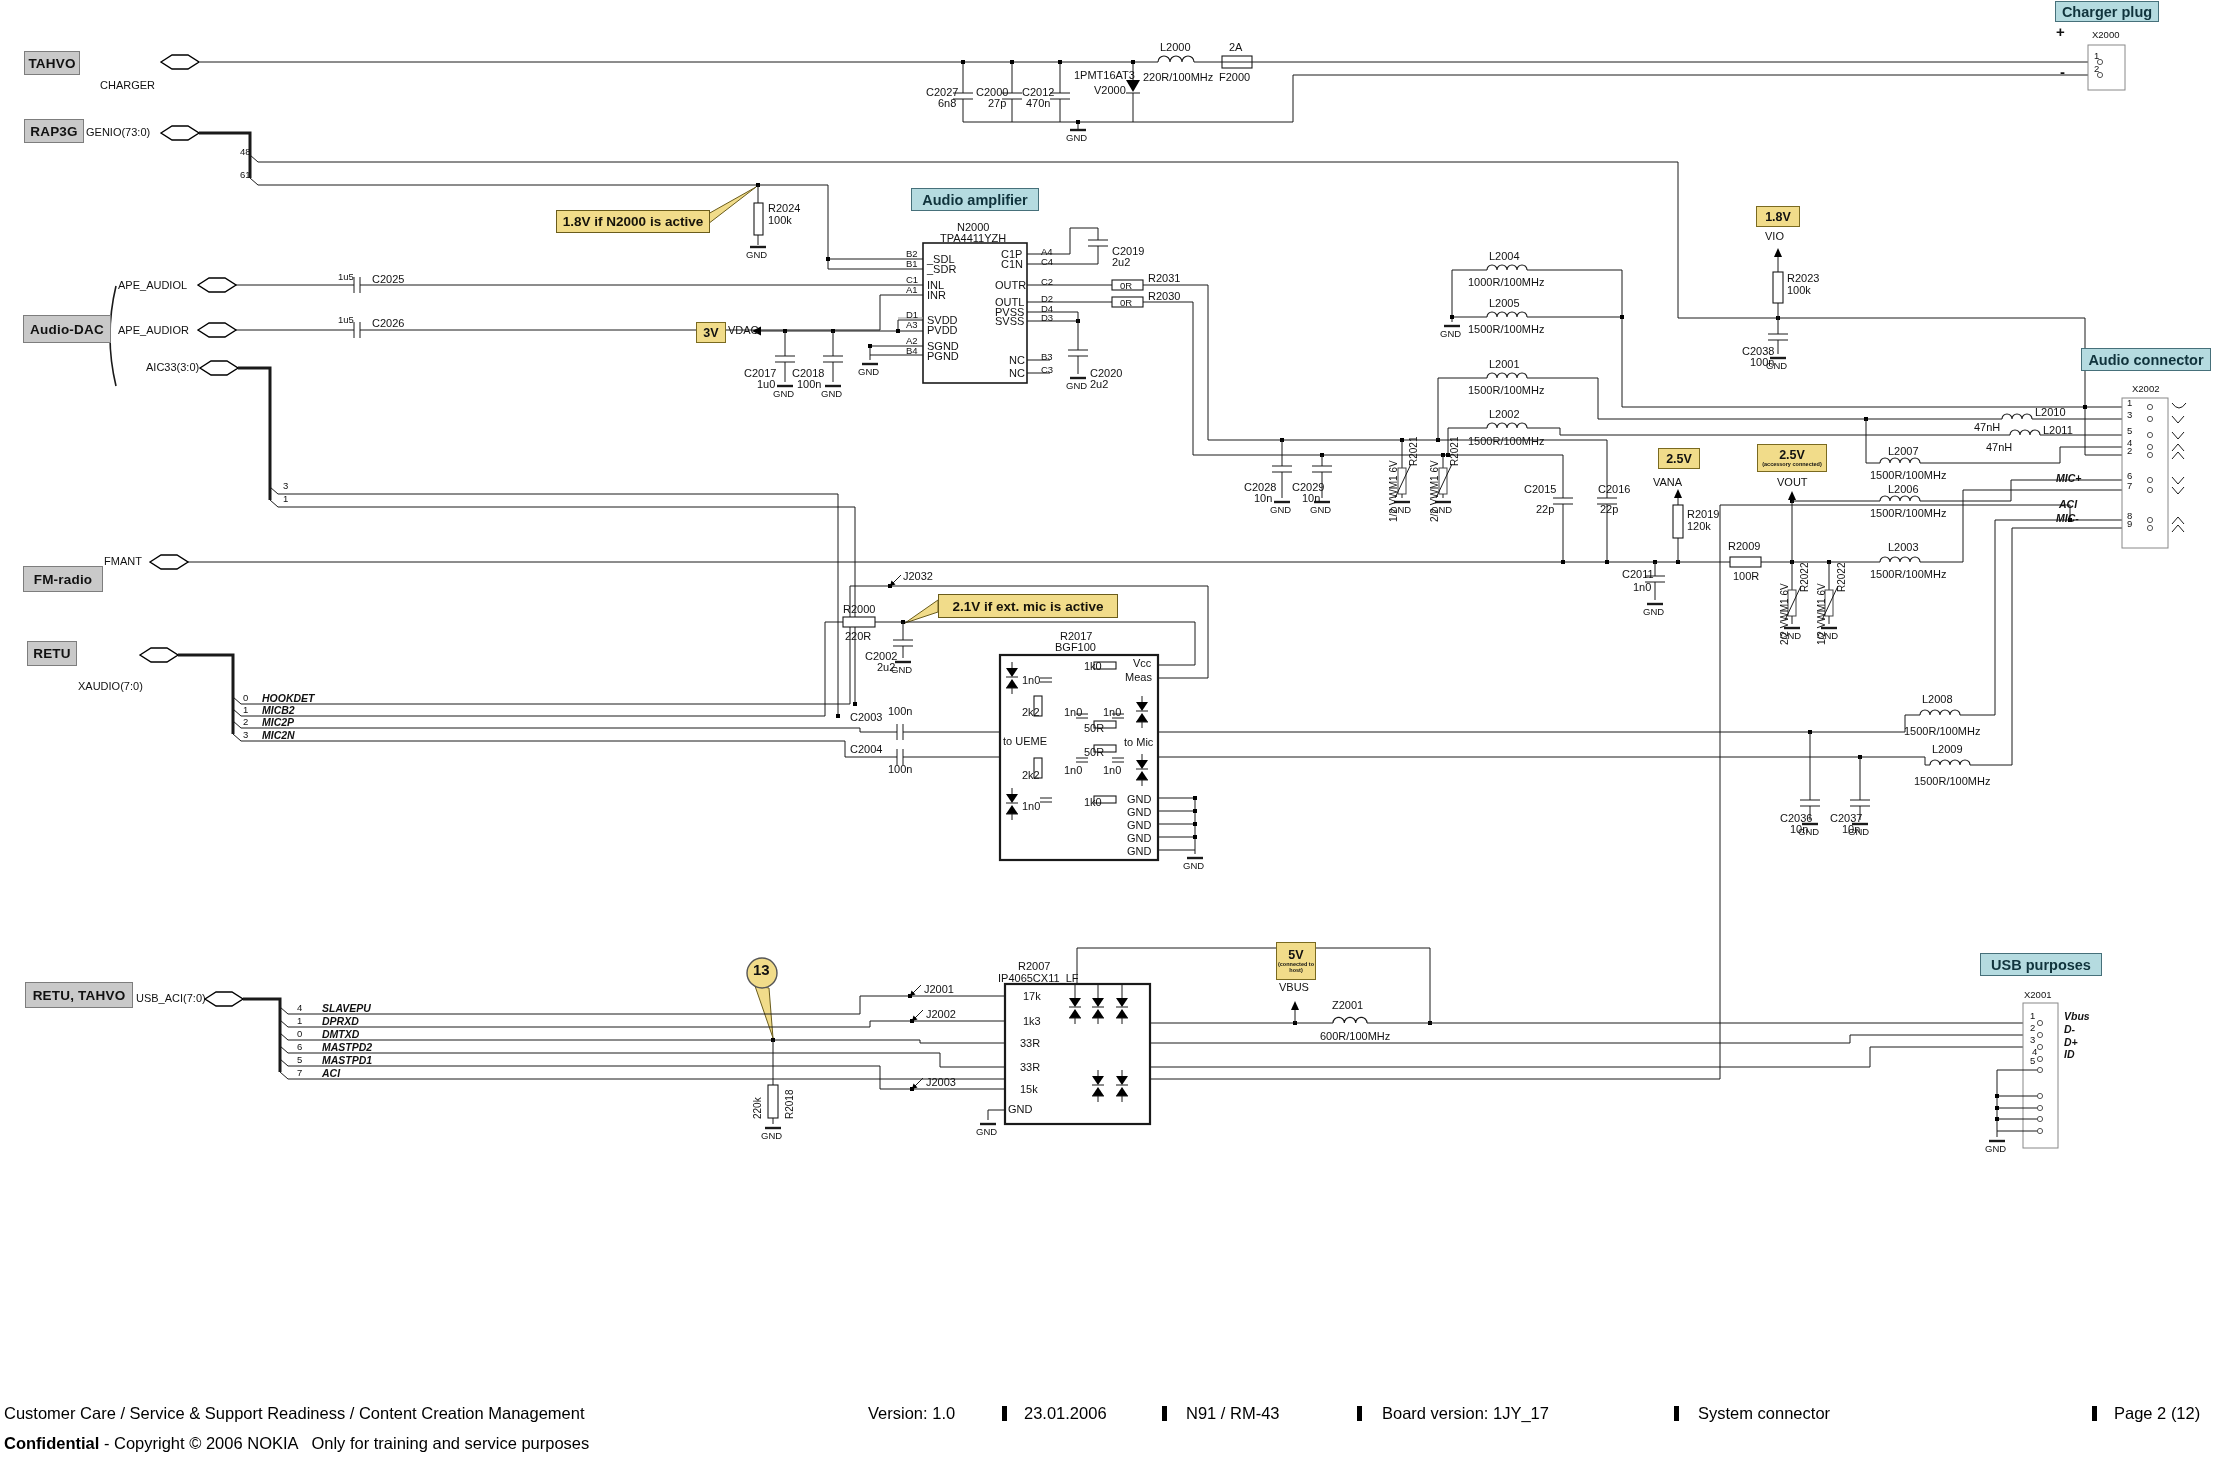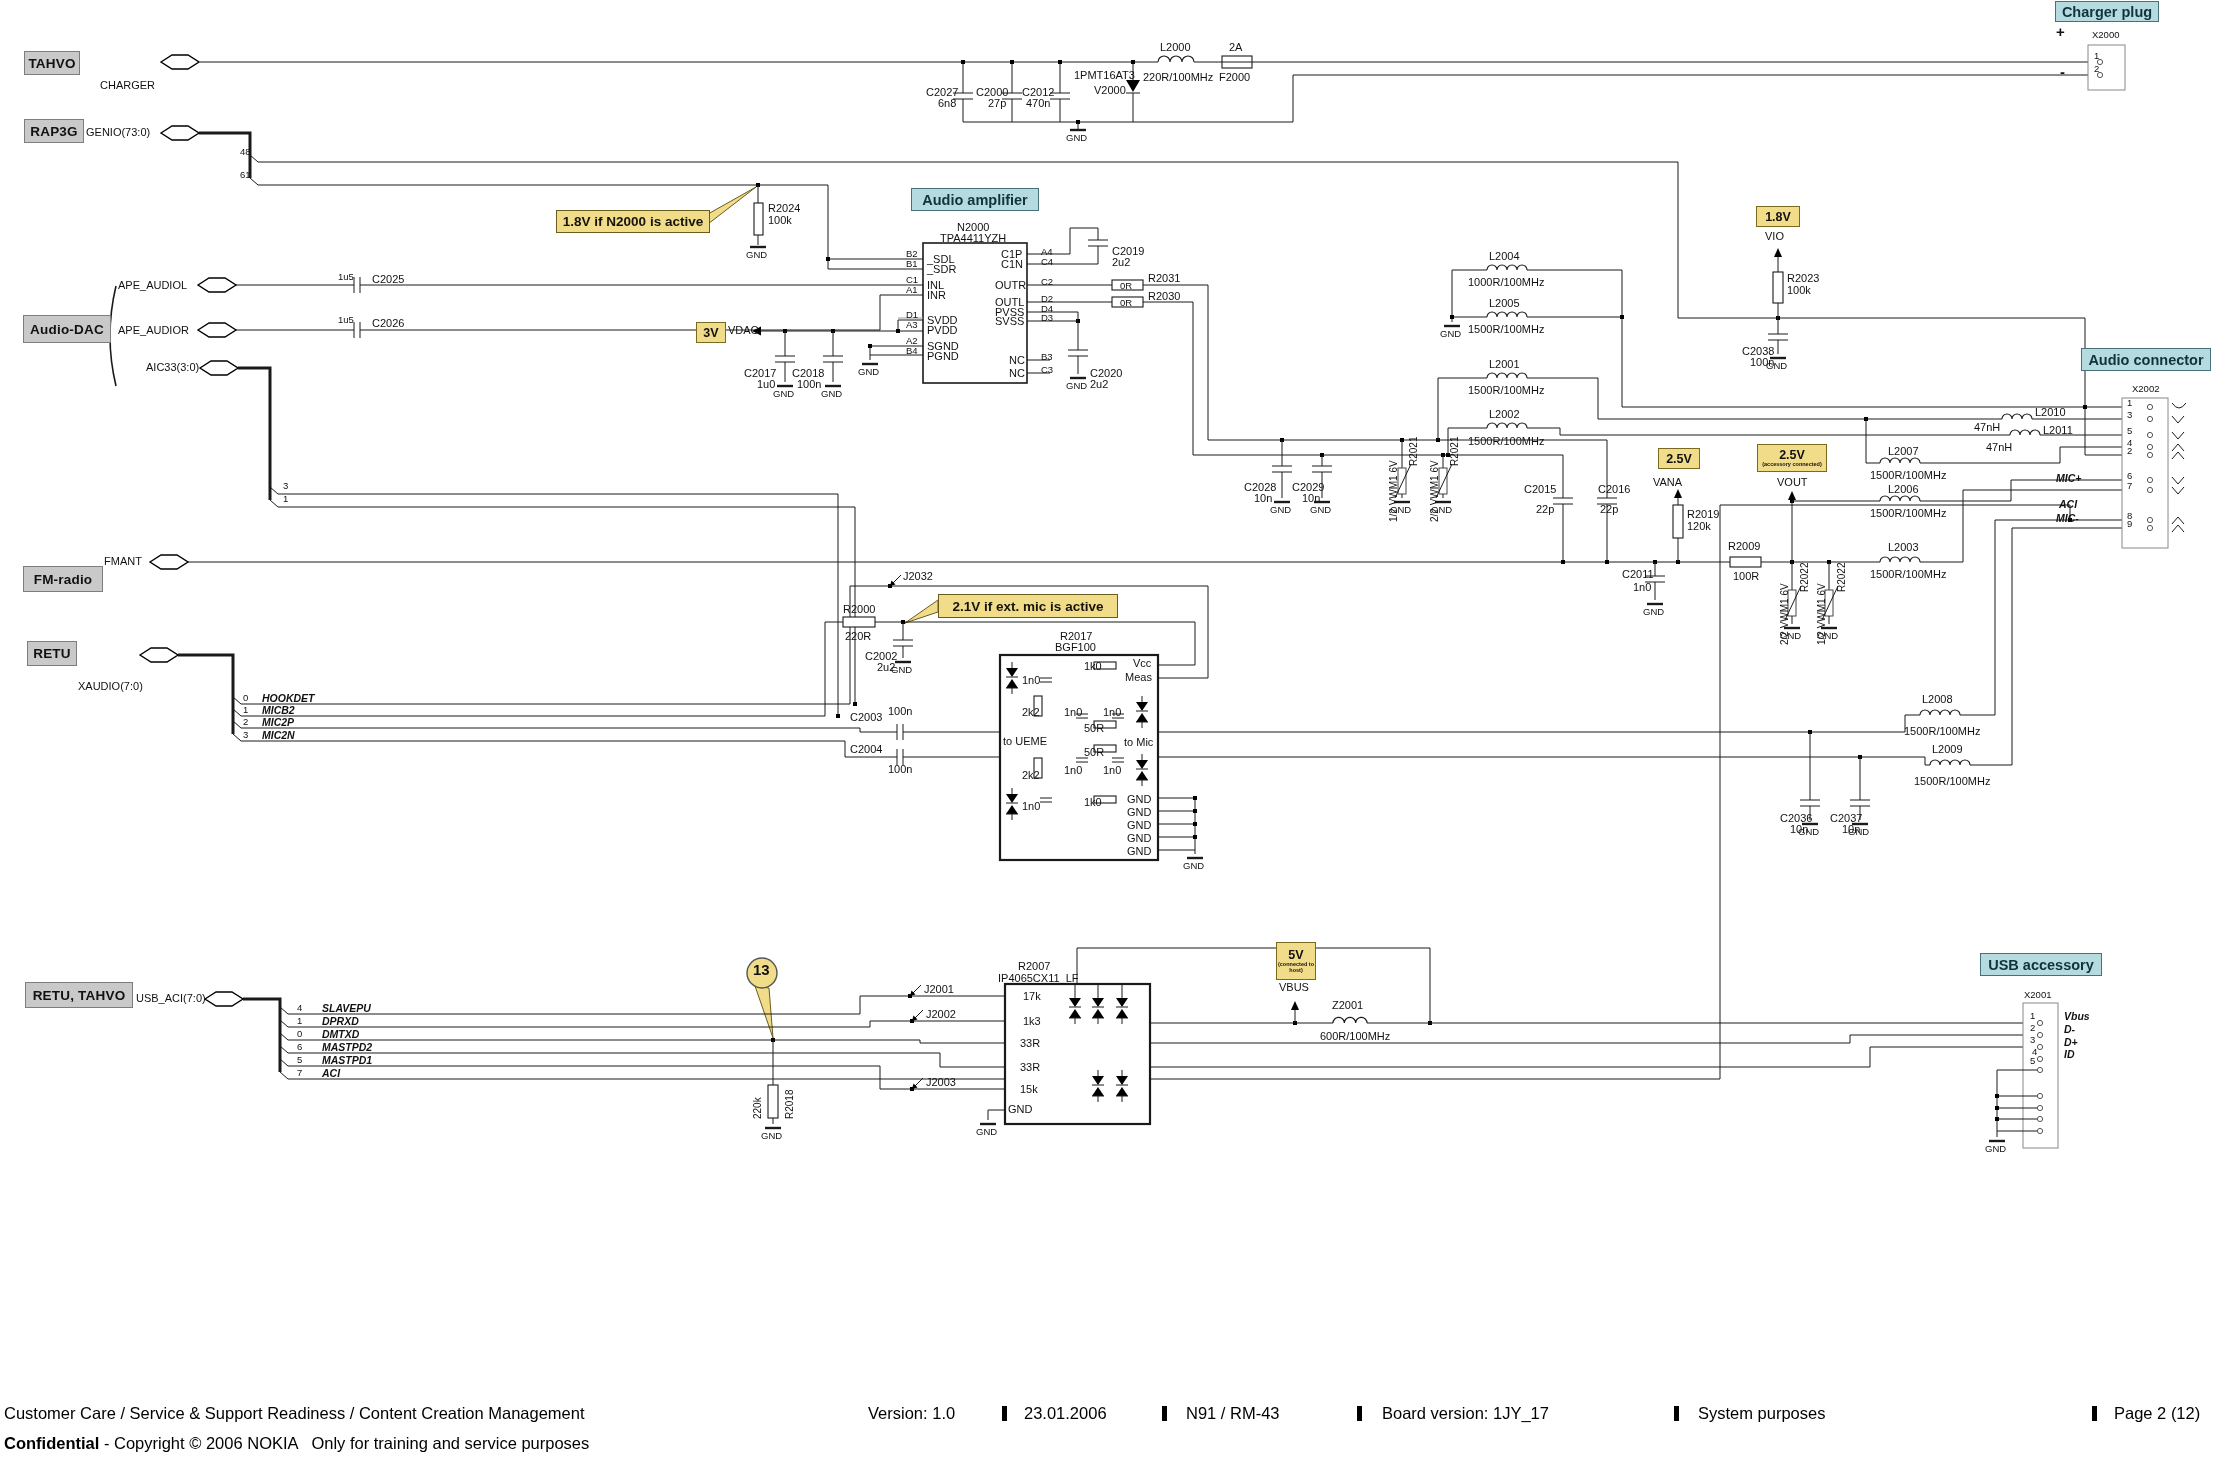--- a/index.html
+++ b/index.html
@@ -509,21 +509,21 @@
       <div class="sect" style="left: 2055px; top: 1px; width: 102px; height: 19px;">
         <span>Charger plug</span>
       </div>
       <div class="sect" style="left: 911px; top: 188px; width: 126px; height: 21px;">
         <span>Audio amplifier</span>
       </div>
       <div class="sect" style="left: 2081px; top: 348px; width: 128px; height: 21px;">
         <span>Audio connector</span>
       </div>
       <div class="sect" style="left: 1980px; top: 953px; width: 120px; height: 21px;">
-        <span>USB accessory</span>
+        <span>USB purposes</span>
       </div>
       <div class="pf" style="left: 1756px; top: 206px; width: 42px; height: 19px;">
         <span>1.8V</span>
       </div>
       <div class="pf" style="left: 696px; top: 322px; width: 28px; height: 19px;">
         <span>3V</span>
       </div>
       <div class="pf" style="left: 1658px; top: 448px; width: 40px; height: 19px;">
         <span>2.5V</span>
       </div>
@@ -799,17 +799,17 @@
     <div class="foot" style="left:4px;top:1404px">Customer Care / Service &amp; Support Readiness / Content Creation Management</div>
     <div class="foot" style="left:4px;top:1434px"><b>Confidential</b><span> - Copyright © 2006 NOKIA   Only for training and service purposes</span></div>
     <div class="foot" style="left:868px;top:1404px">Version: 1.0</div>
     <div class="sep" style="left:1002px;top:1406px"></div>
     <div class="foot" style="left:1024px;top:1404px">23.01.2006</div>
     <div class="sep" style="left:1162px;top:1406px"></div>
     <div class="foot" style="left:1186px;top:1404px">N91 / RM-43</div>
     <div class="sep" style="left:1357px;top:1406px"></div>
     <div class="foot" style="left:1382px;top:1404px">Board version: 1JY_17</div>
     <div class="sep" style="left:1674px;top:1406px"></div>
-    <div class="foot" style="left:1698px;top:1404px">System purposes</div>
+    <div class="foot" style="left:1698px;top:1404px">System connector</div>
     <div class="sep" style="left:2092px;top:1406px"></div>
     <div class="foot" style="left:2114px;top:1404px">Page 2 (12)</div>
   </div>
 </div>
 
 </body></html>

